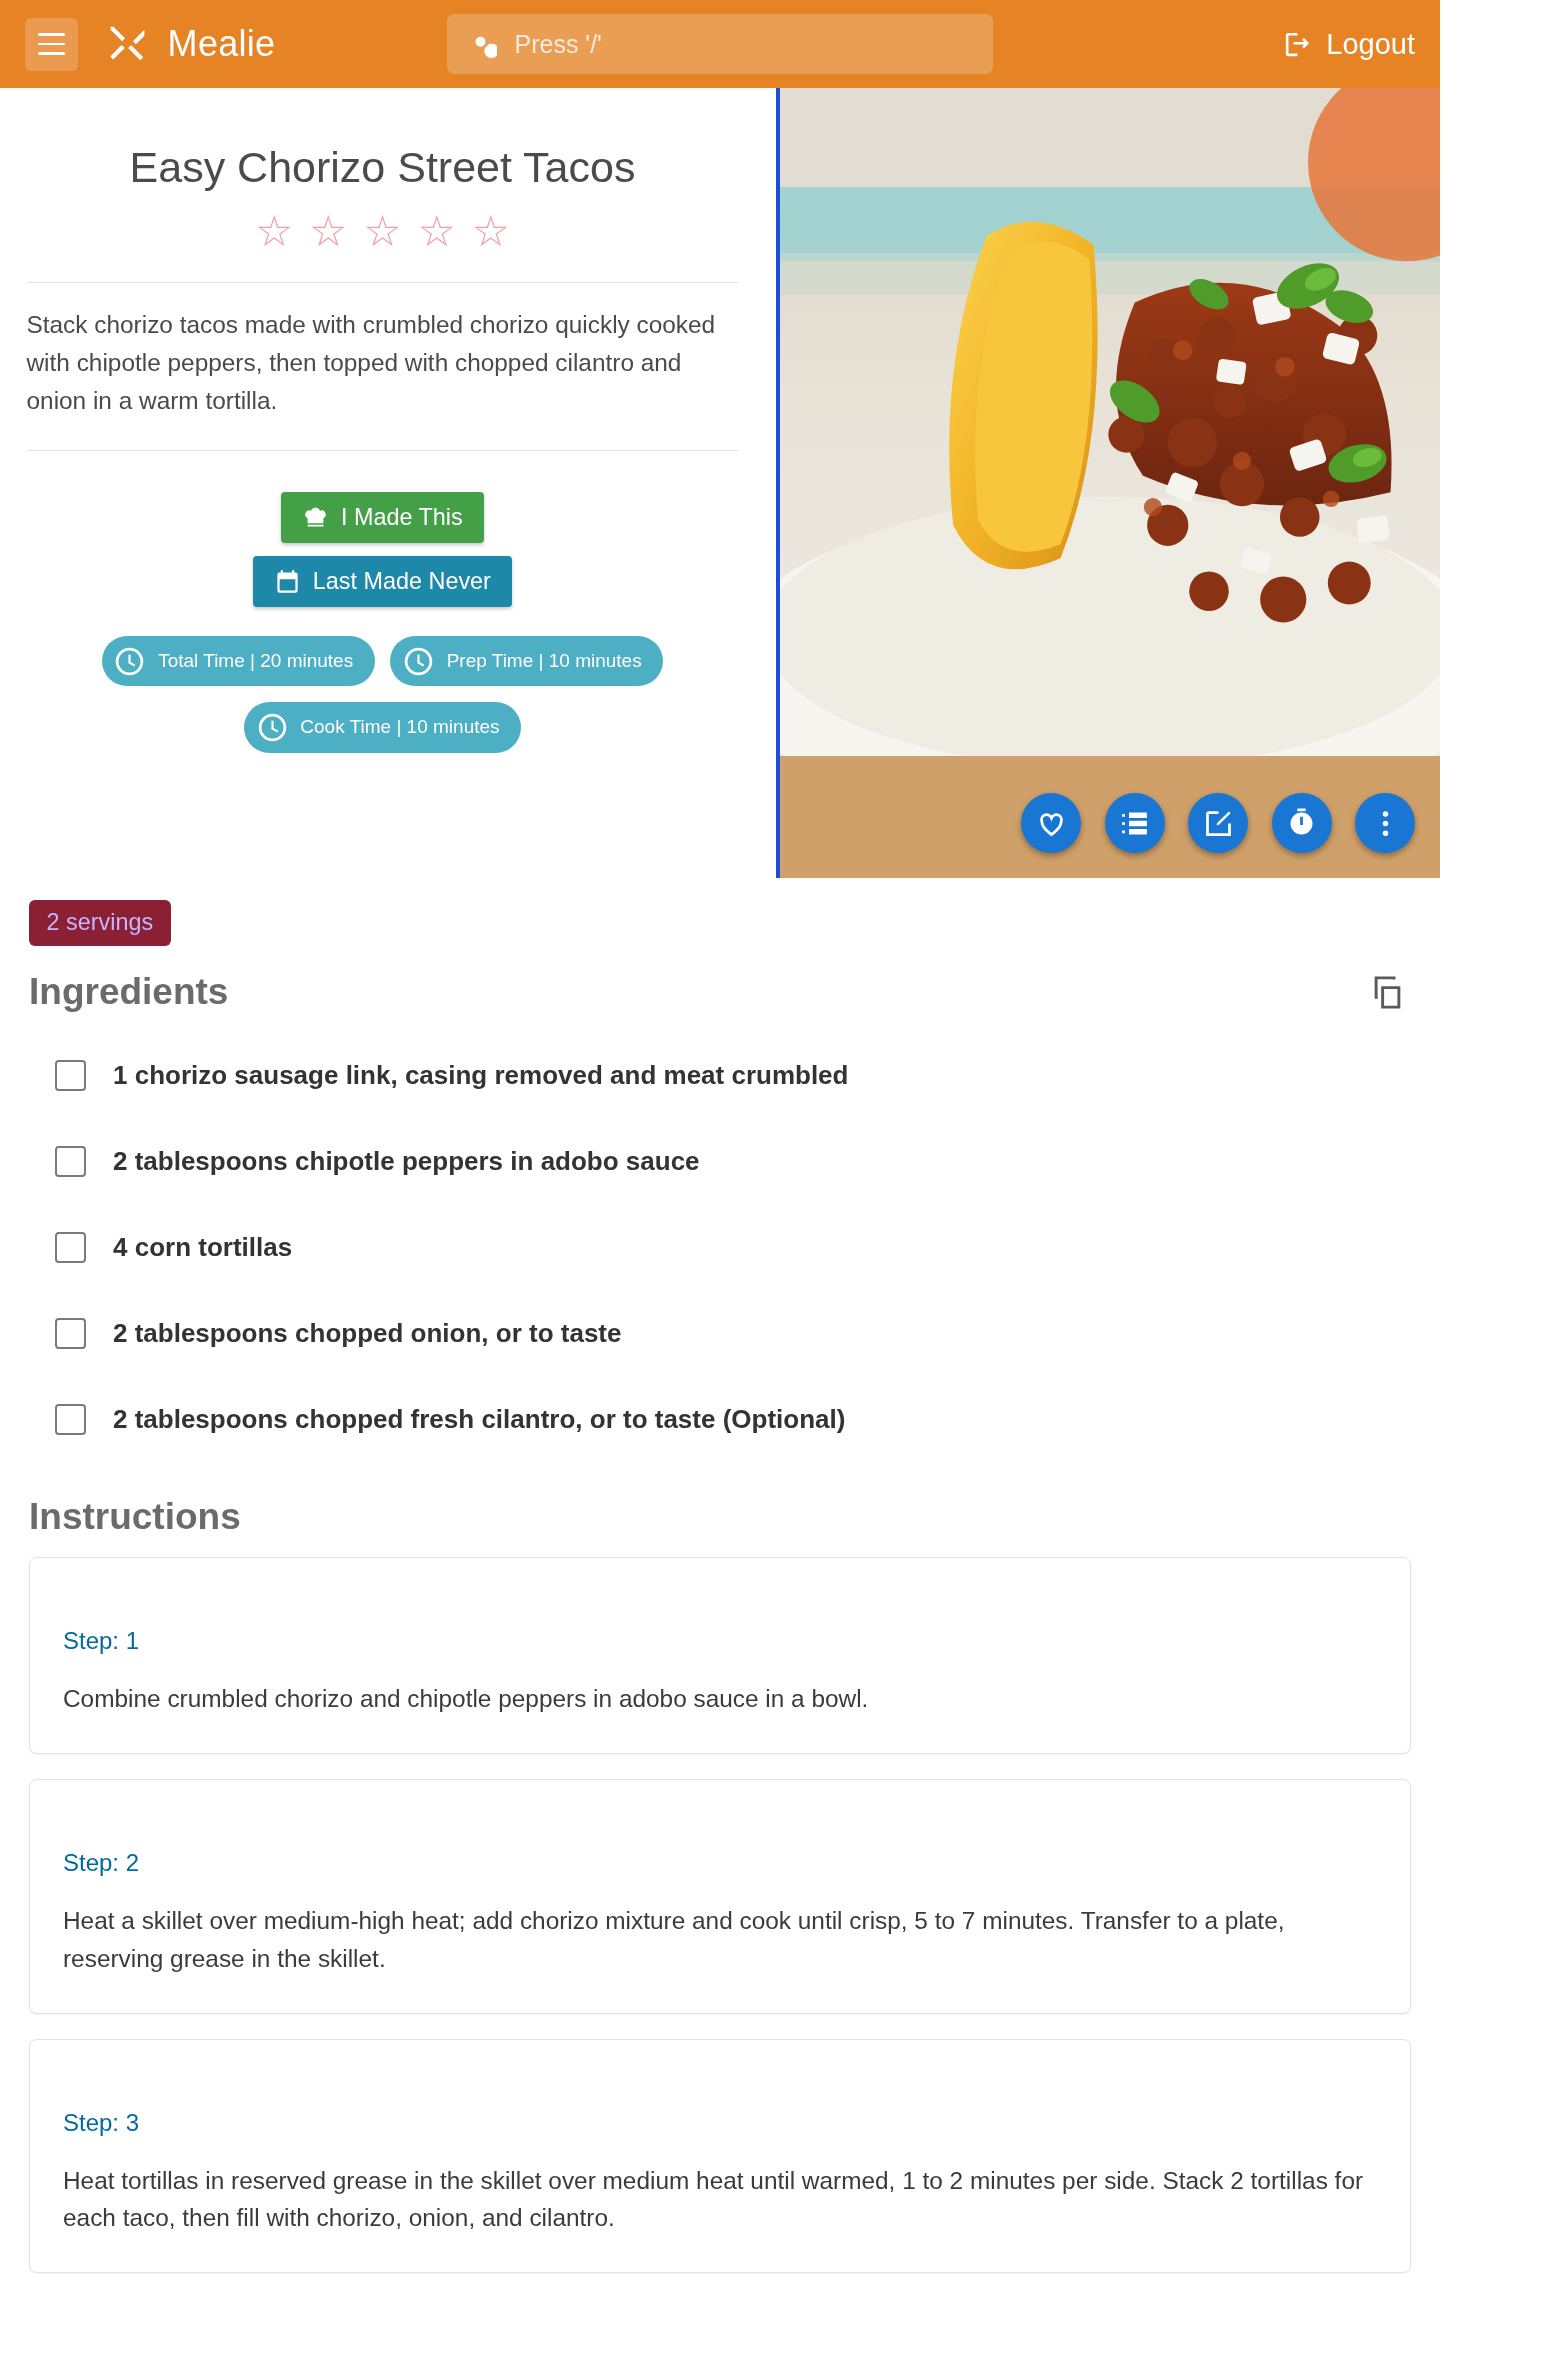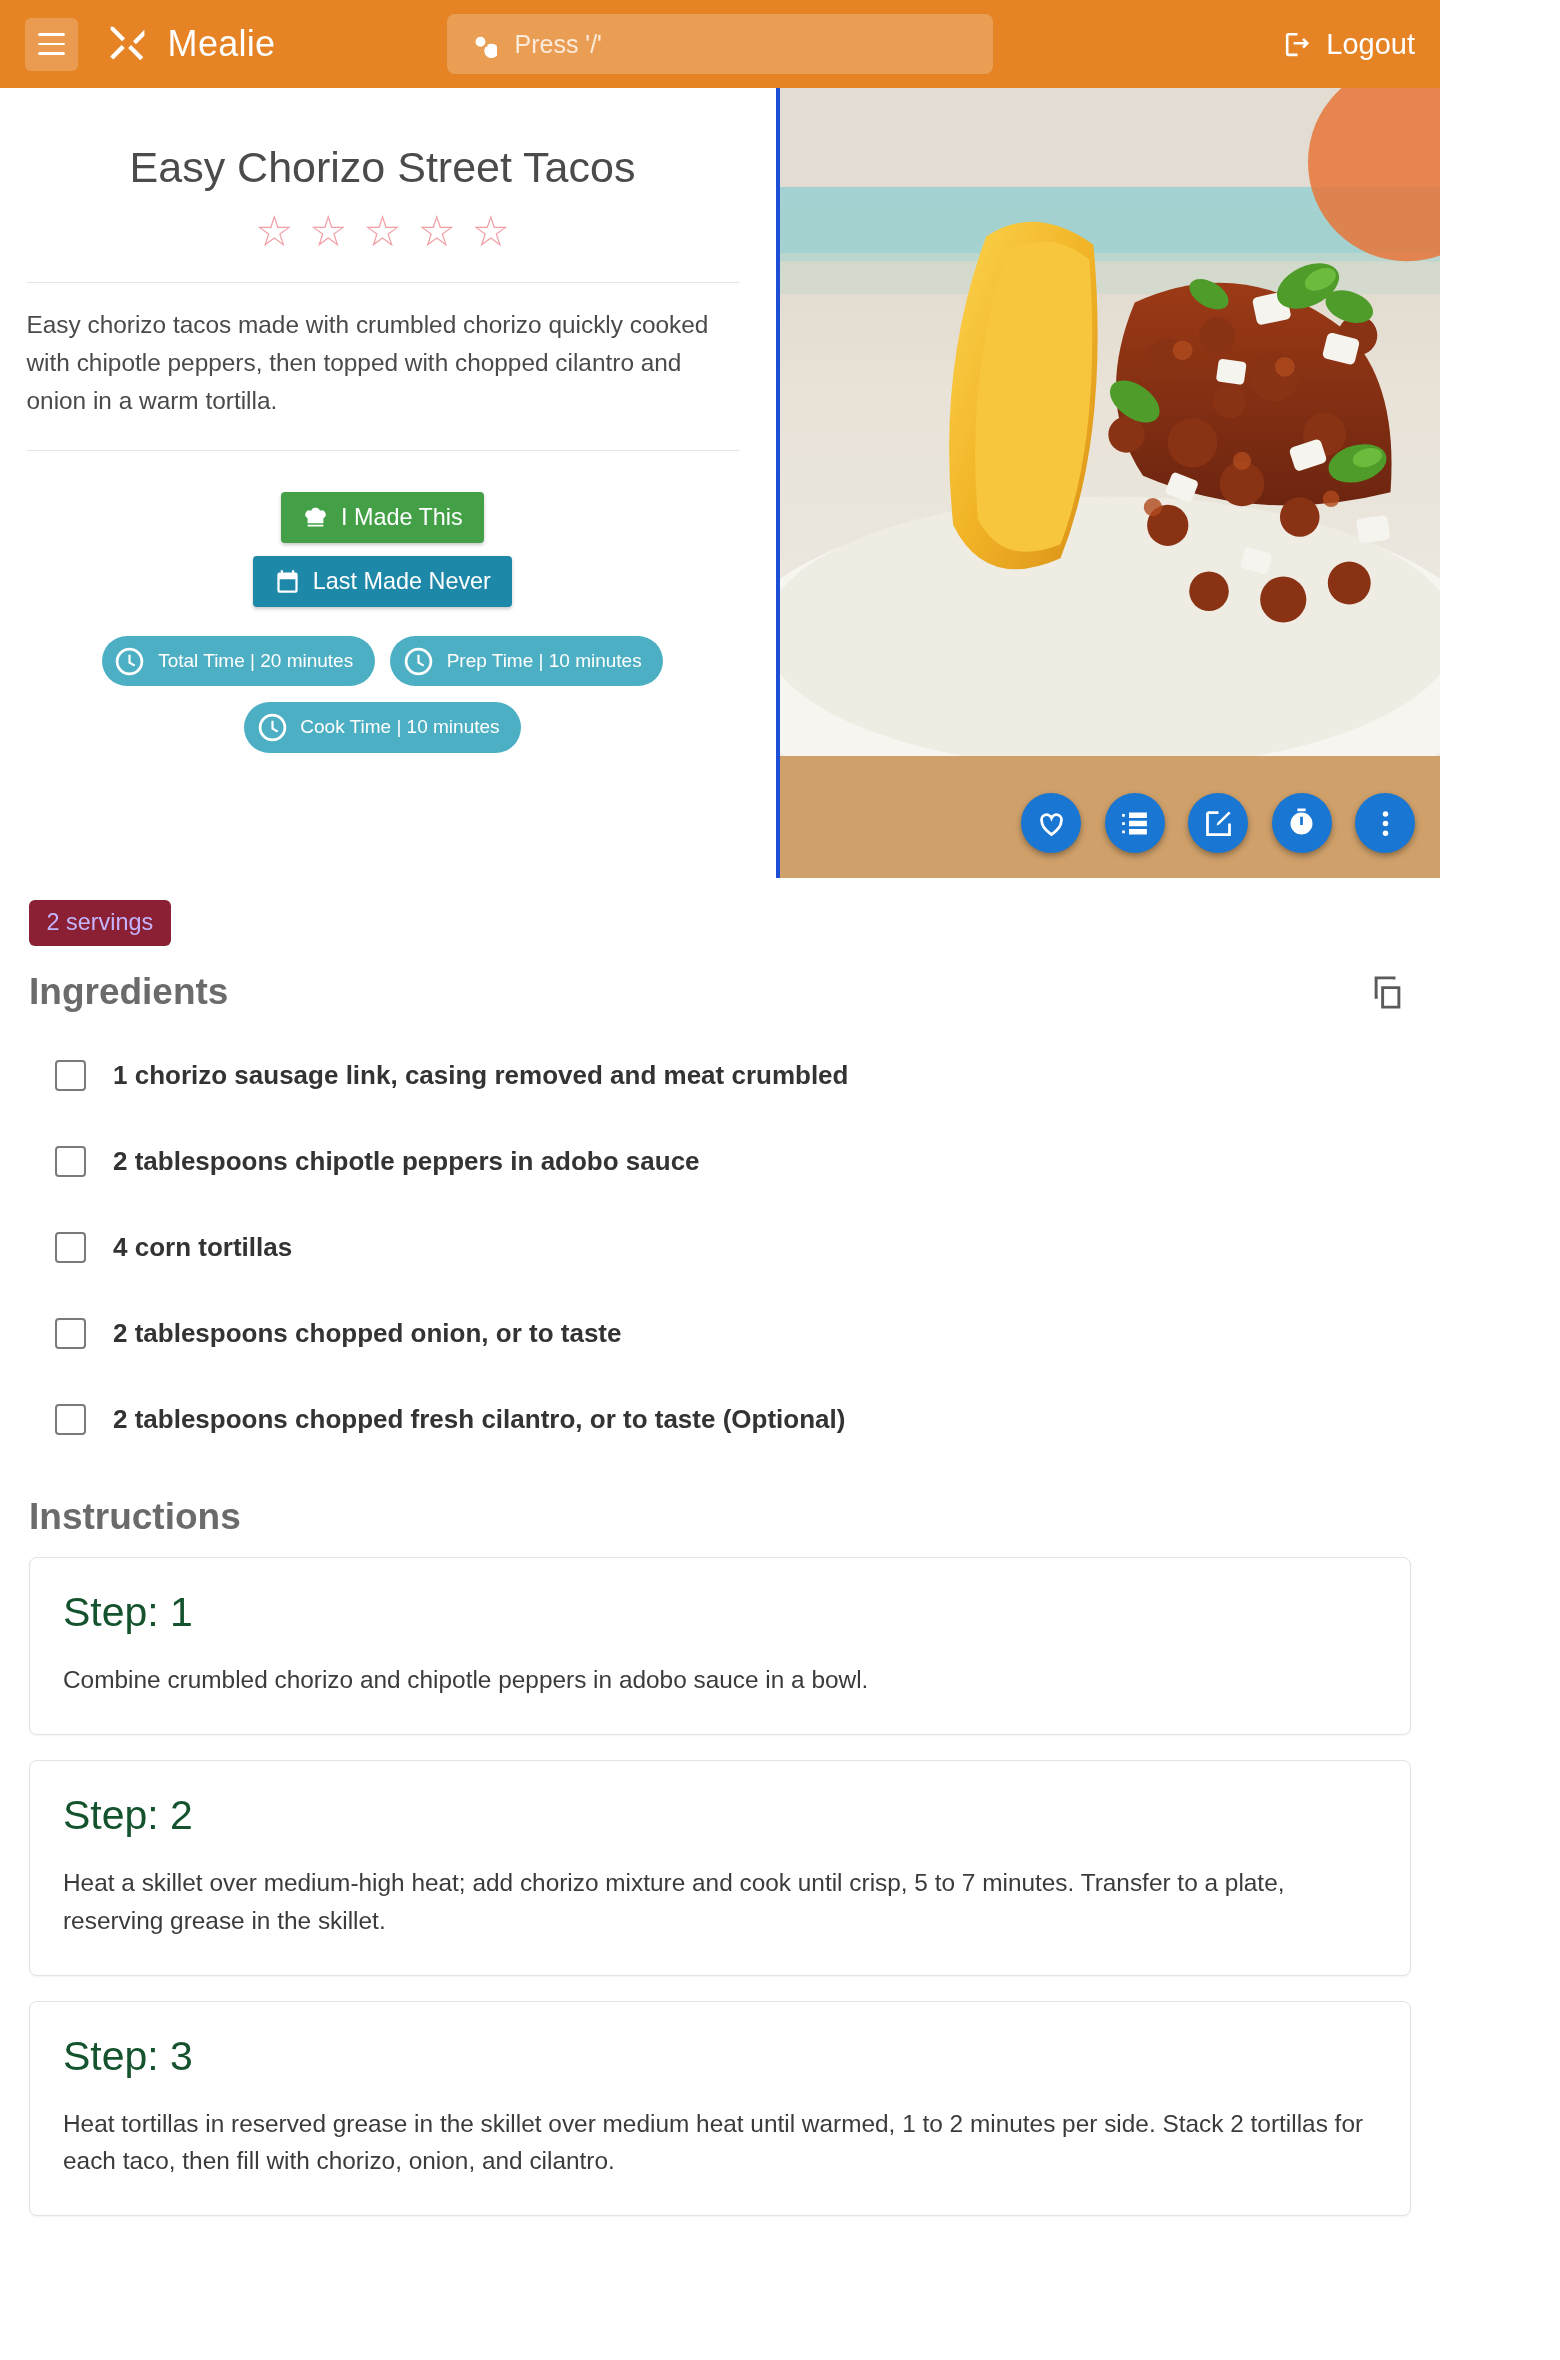--- a/index.html
+++ b/index.html
@@ -173,21 +173,21 @@
   
   .instr-head { padding: 33px 29px 3.9px 29px; }
   .steps { padding: 15.6px 29px 39px 29px; display: flex; flex-direction: column; gap: 25px; }
   .step-card {
     border: 1px solid #e2e2e2;
     border-radius: 7.8px;
     background: #fff;
     padding: 31px 33px 35px 33px;
     box-shadow: 0 1px 2px rgba(0,0,0,.05);
   }
-  .step-title { font-size: 41px; color: #14532d; margin-bottom: 25px; }
+  .step-title { font-size: 24px; color: #0369a1; margin-bottom: 25px; margin-top: 38px; }
   .step-text { font-size: 24.4px; line-height: 1.55; color: #3b3b3b; }
 </style>
 </head>
 <body>
 
 <div class="page">
 
   <div class="appbar">
     <div class="hamburger">
       <span></span>
@@ -218,21 +218,21 @@
     <div class="hero-left">
       <div class="recipe-title">Easy Chorizo Street Tacos</div>
       <div class="stars">
         <span class="star">☆</span>
         <span class="star">☆</span>
         <span class="star">☆</span>
         <span class="star">☆</span>
         <span class="star">☆</span>
       </div>
       <div class="divider"></div>
-      <div class="recipe-desc">Easy chorizo tacos made with crumbled chorizo quickly cooked with chipotle peppers, then topped with chopped cilantro and onion in a warm tortilla.</div>
+      <div class="recipe-desc">Stack chorizo tacos made with crumbled chorizo quickly cooked with chipotle peppers, then topped with chopped cilantro and onion in a warm tortilla.</div>
       <div class="divider"></div>
 
       <div class="btn-stack">
         <button class="btn btn-made">
           <svg width="27" height="27" viewBox="0 0 24 24">
             <path fill="#ffffff" d="M12 3a4 4 0 00-3.9 3.1A3.5 3.5 0 005 12.6V17h14v-4.4a3.5 3.5 0 00-3.1-6.5A4 4 0 0012 3zM5 18.5V20h14v-1.5H5z"></path>
           </svg>
           <span>I Made This</span>
         </button>
         <button class="btn btn-lastmade">

